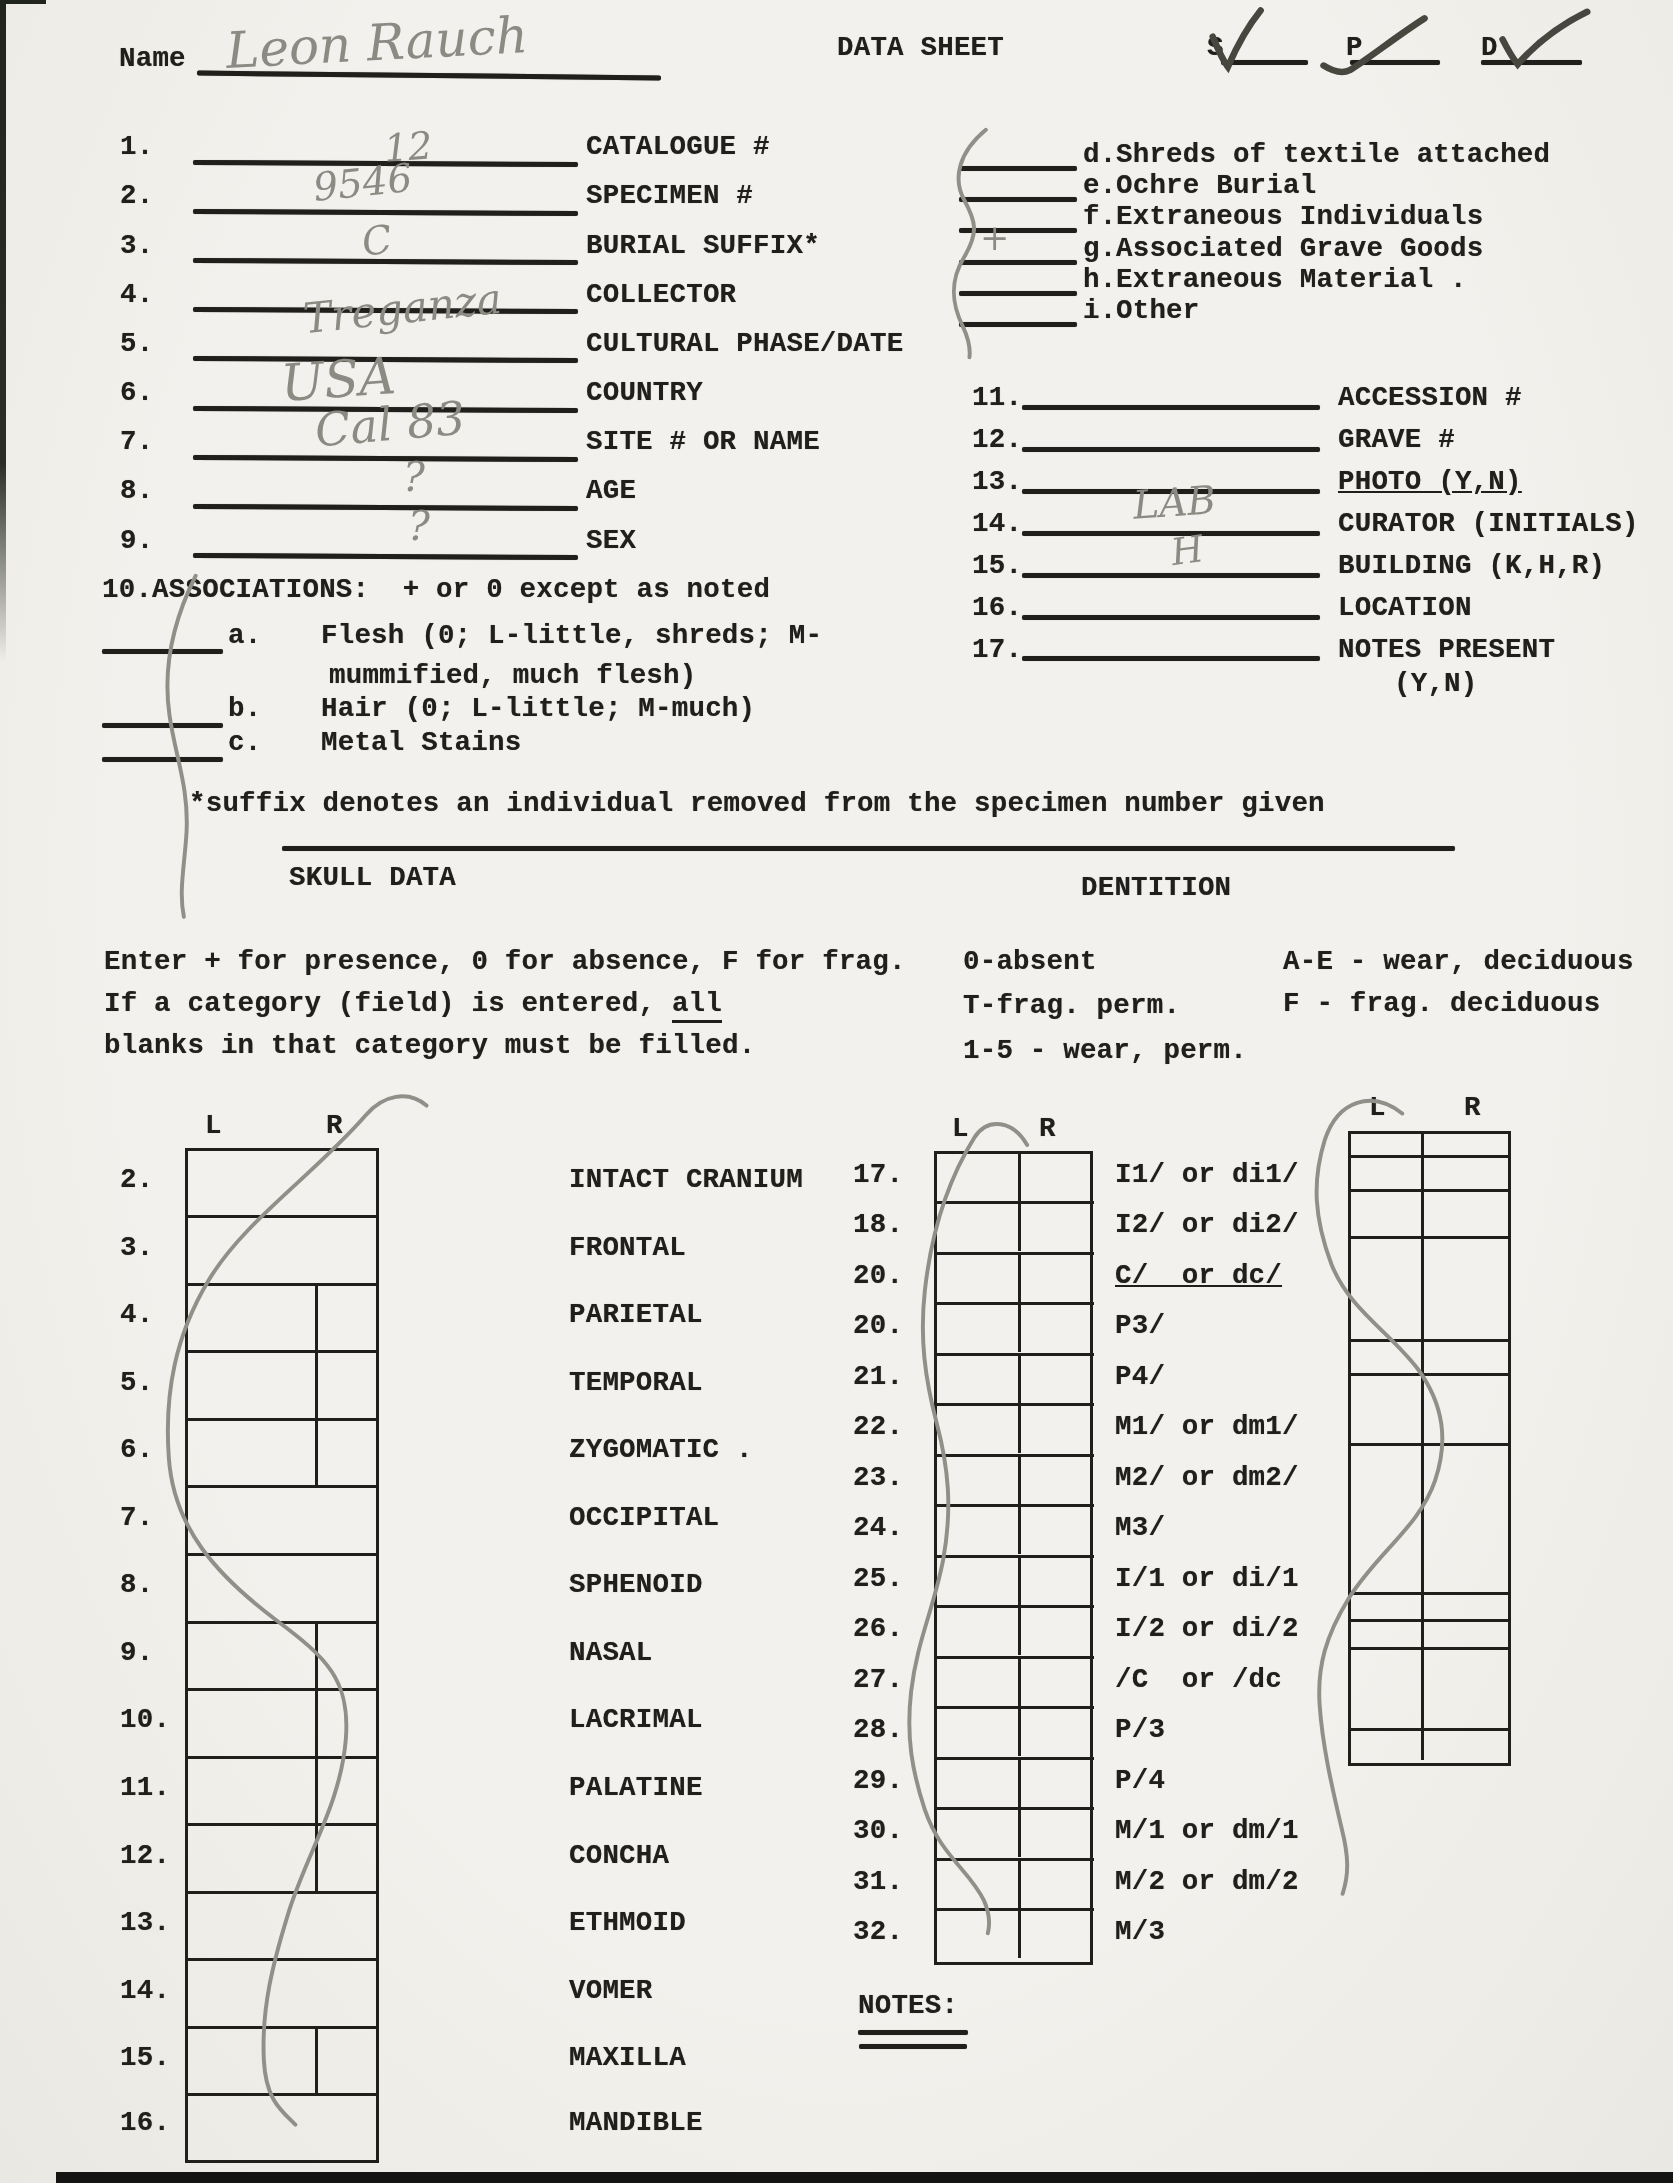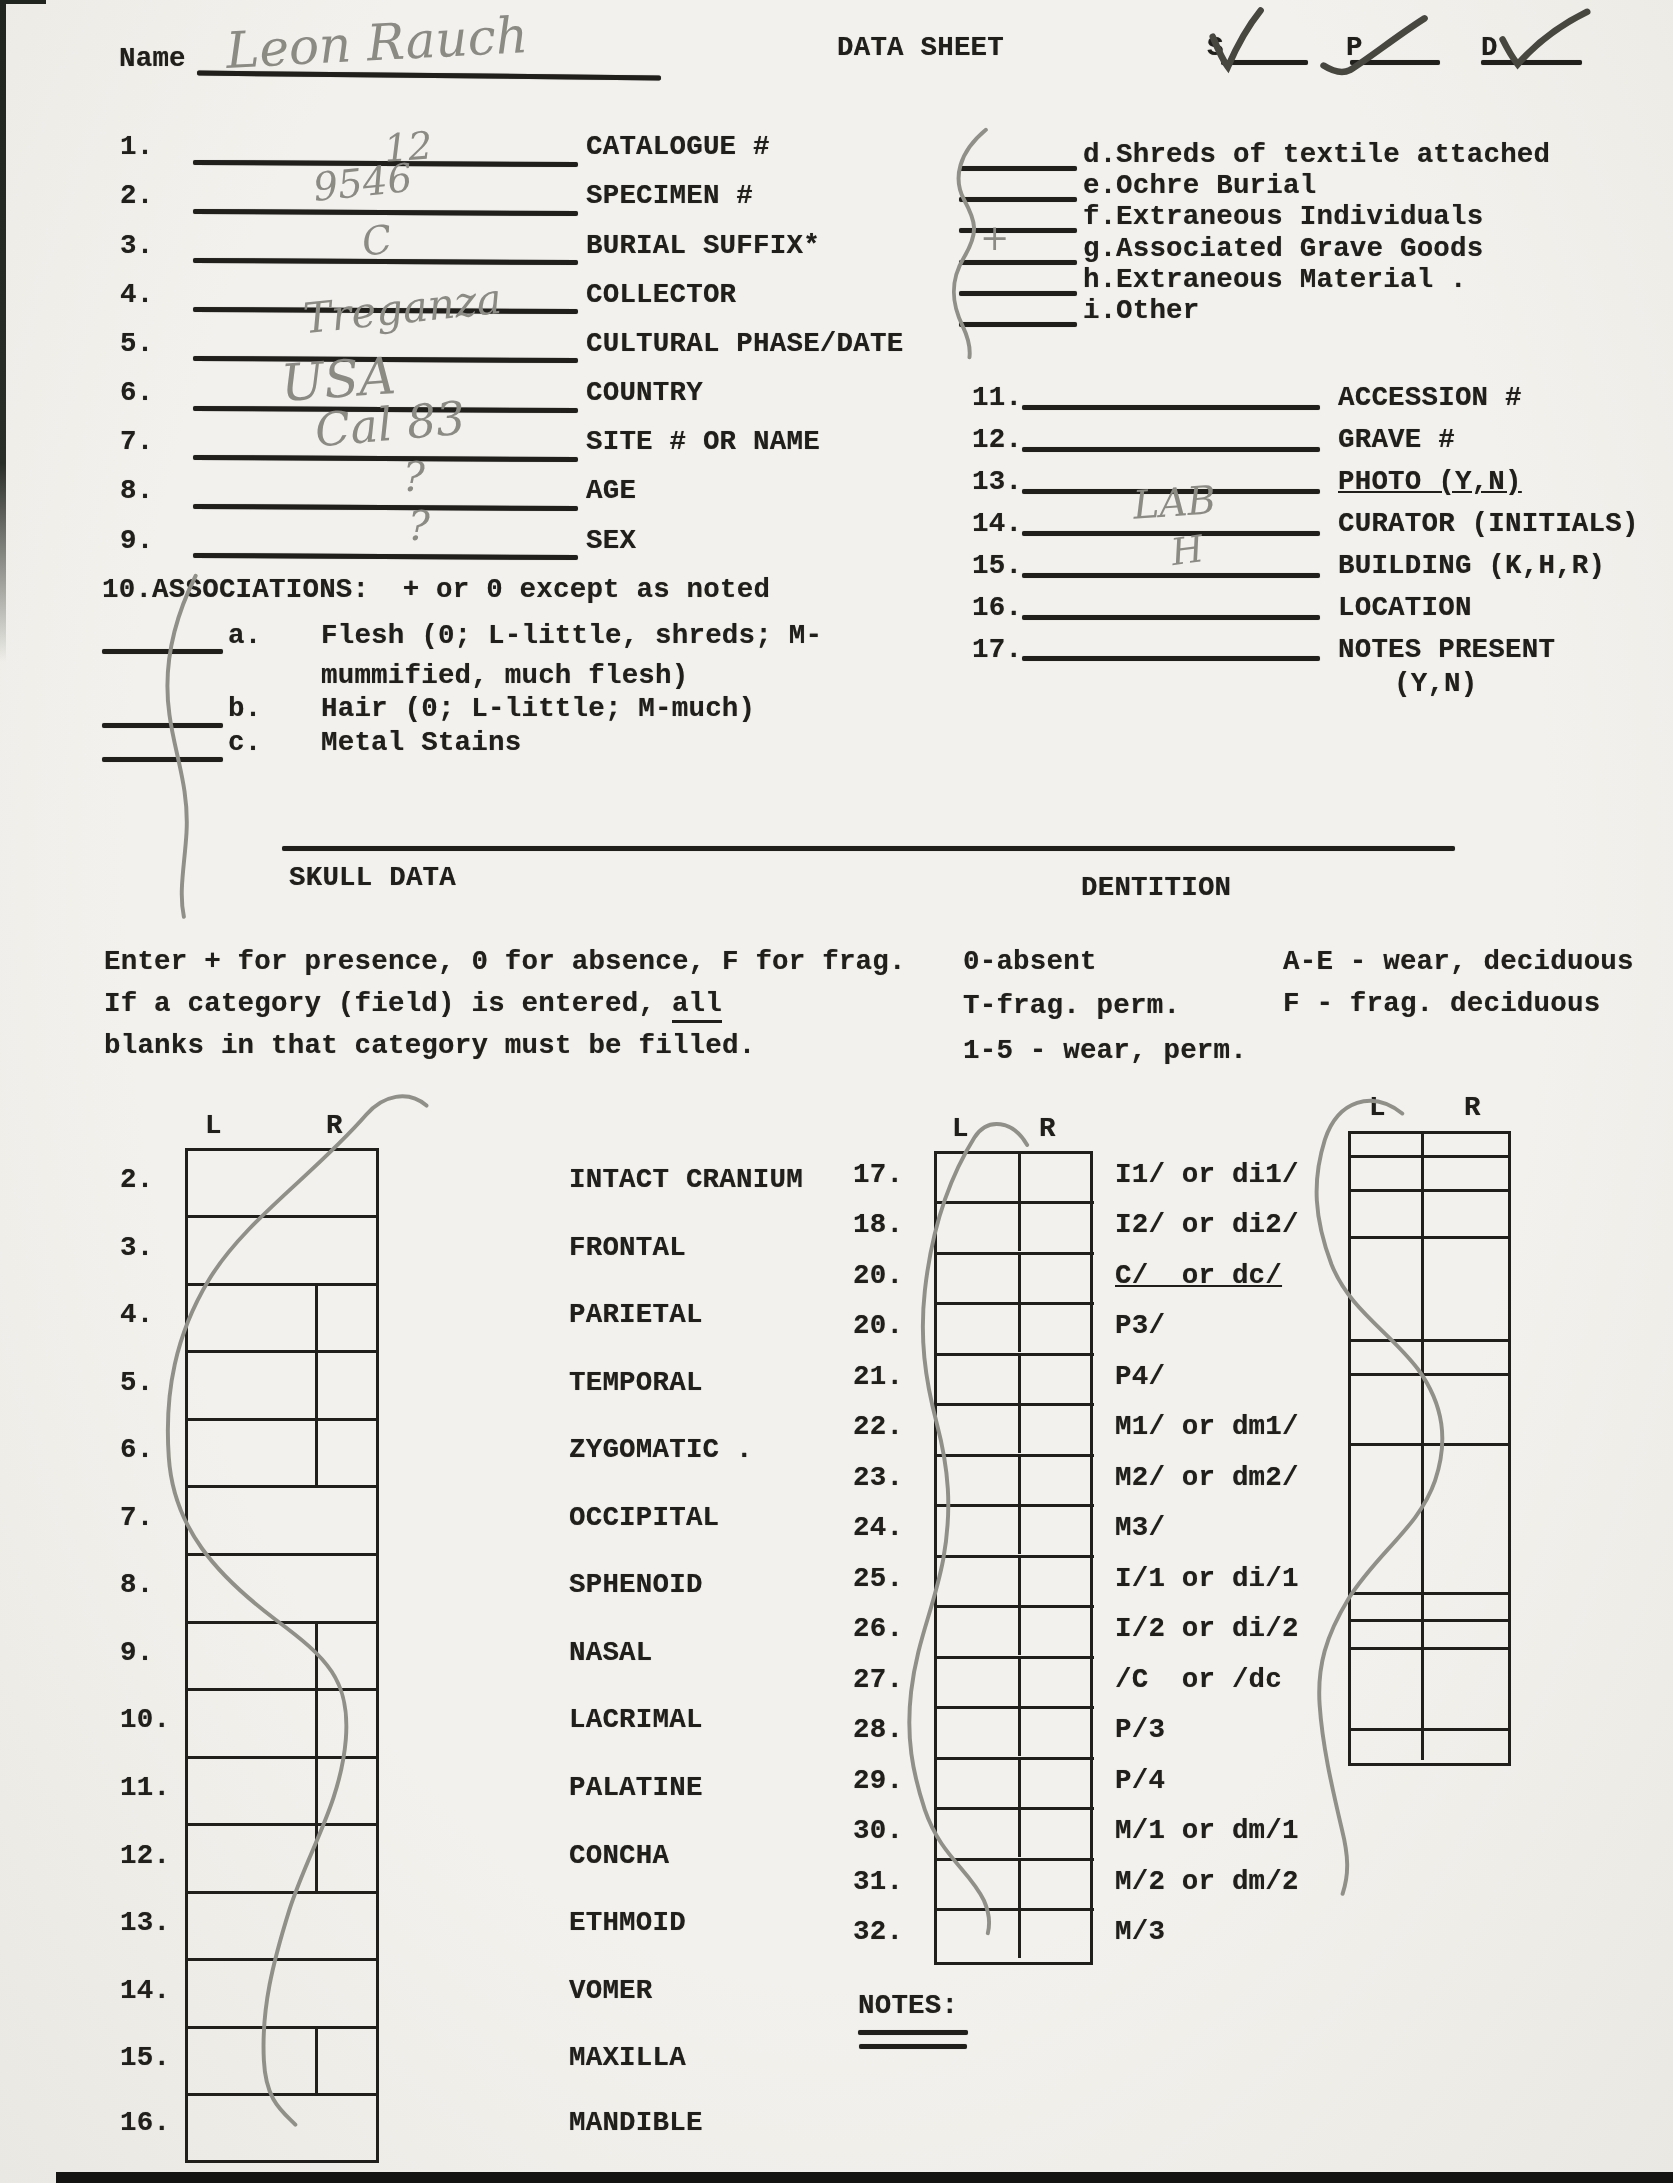--- a/index.html
+++ b/index.html
@@ -88,21 +88,21 @@
       <span class="tw" style="left: 586px; top: 477px;">AGE</span>
       <span class="hw" style="left: 403px; top: 458px; font-size: 41px; transform: rotate(0deg);">?</span>
       <span class="tw" style="left: 120px; top: 527px;">9.</span>
       <div class="hline" style="left: 193px; top: 554px; width: 385px; transform: rotate(0.3deg);"></div>
       <span class="tw" style="left: 586px; top: 527px;">SEX</span>
       <span class="hw" style="left: 408px; top: 507px; font-size: 41px; transform: rotate(0deg);">?</span>
       <span class="tw" style="left: 102px; top: 576px;">10.ASSOCIATIONS:  + or 0 except as noted</span>
       <div class="hline" style="left: 102px; top: 649px; width: 121px;"></div>
       <span class="tw" style="left: 228px; top: 622px;">a.</span>
       <span class="tw" style="left: 321px; top: 622px;">Flesh (0; L-little, shreds; M-</span>
-      <span class="tw" style="left: 321px; top: 662px;">mummified, much flesh)</span>
+      <span class="tw" style="left: 329px; top: 662px;">mummified, much flesh)</span>
       <div class="hline" style="left: 102px; top: 723px; width: 121px;"></div>
       <span class="tw" style="left: 228px; top: 695px;">b.</span>
       <span class="tw" style="left: 321px; top: 695px;">Hair (0; L-little; M-much)</span>
       <div class="hline" style="left: 102px; top: 757px; width: 121px;"></div>
       <span class="tw" style="left: 228px; top: 729px;">c.</span>
       <span class="tw" style="left: 321px; top: 729px;">Metal Stains</span>
       <div class="hline" style="left: 959px; top: 166px; width: 118px;"></div>
       <span class="tw" style="left: 1083px; top: 141px;">d.</span>
       <span class="tw" style="left: 1116px; top: 141px;">Shreds of textile attached</span>
       <div class="hline" style="left: 959px; top: 197px; width: 118px;"></div>
@@ -335,20 +335,21 @@
       <div class="vline" style="left: 1421px; top: 1619px; height: 27.5px;"></div>
       <div class="" style="position: absolute; left: 1351px; top: 1622px; width: 154px; height: 22px;"></div>
       <div class="rowline" style="left: 1348px; top: 1647px; width: 163px;"></div>
       <div class="vline" style="left: 1421px; top: 1647px; height: 81px;"></div>
       <div class="" style="position: absolute; left: 1351px; top: 1649px; width: 154px; height: 76px;"></div>
       <div class="rowline" style="left: 1348px; top: 1728px; width: 163px;"></div>
       <div class="vline" style="left: 1421px; top: 1728px; height: 31.5px;"></div>
       <div class="" style="position: absolute; left: 1351px; top: 1731px; width: 154px; height: 26px;"></div>
     </div>
 
+  <span class="tw" style="left:189px;top:790px;">*suffix denotes an individual removed from the specimen number given</span>
   <div class="hline" style="left:282px;top:846px;width:1173px;"></div>
   <span class="tw" style="left:289px;top:864px;">SKULL DATA</span>
   <span class="tw" style="left:1081px;top:874px;">DENTITION</span>
 
   <span class="tw" style="left:858px;top:1992px;">NOTES:</span>
   <div class="hline" style="left:858px;top:2030px;width:110px;"></div>
   <div class="hline" style="left:859px;top:2044px;width:108px;"></div>
 
   <svg class="overlay" width="1674" height="2183" viewBox="0 0 2552 3329">
     <g fill="none" stroke="#908f88" stroke-width="6" stroke-linecap="round">

